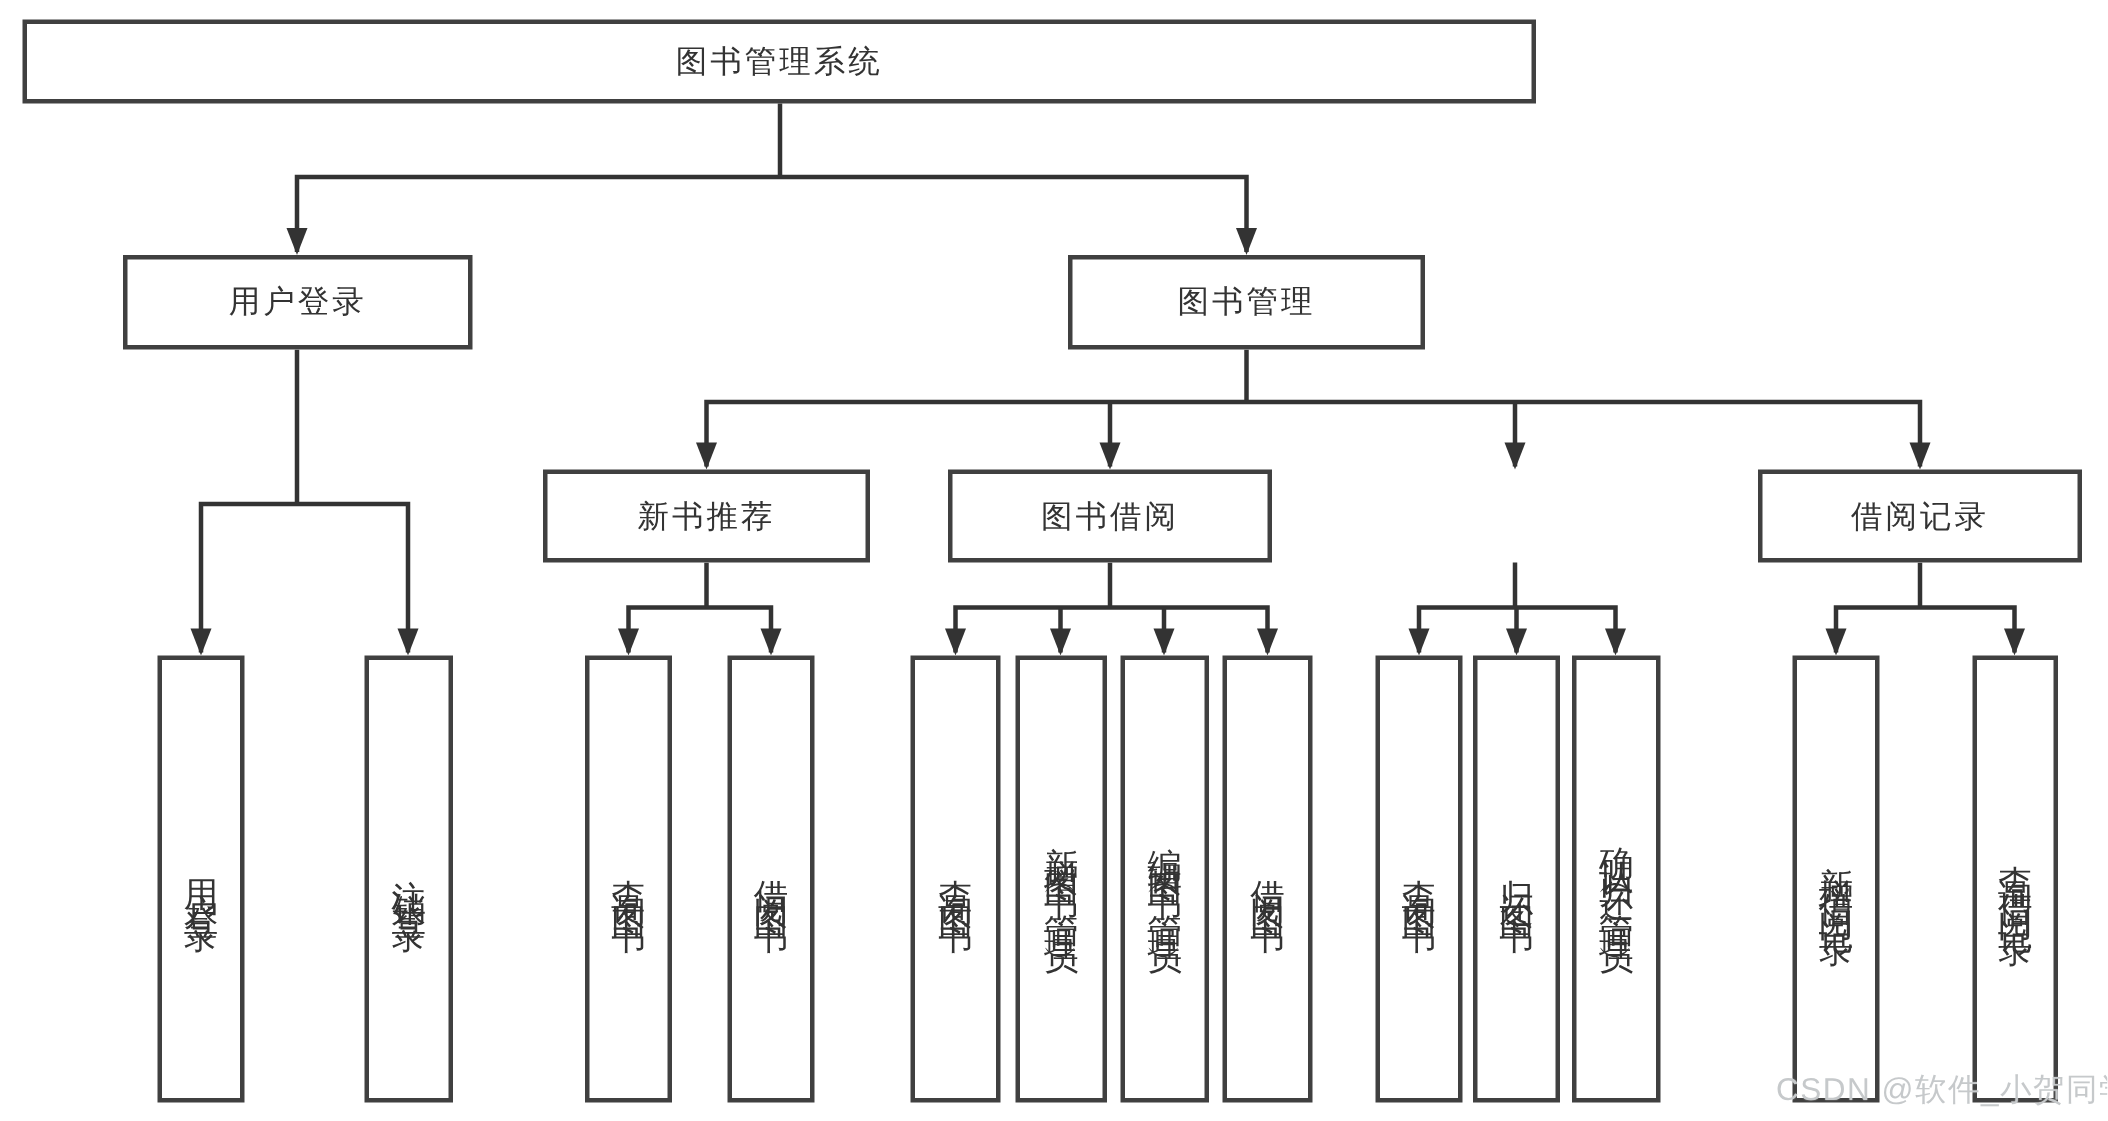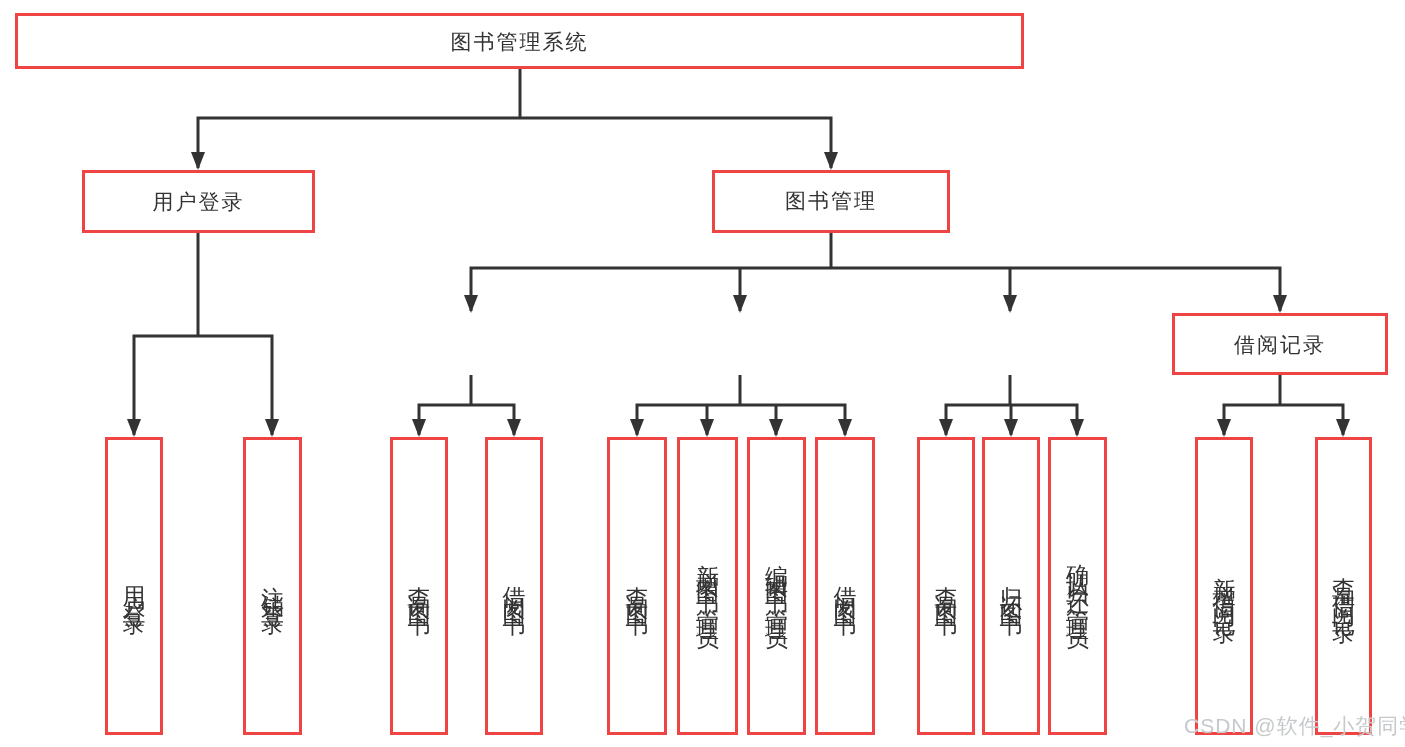--- a/index.html
+++ b/index.html
@@ -12,21 +12,21 @@
     overflow: hidden;
   }
   #connectors {
     position: absolute;
     left: 0; top: 0;
     width: 1405px; height: 747px;
   }
   .box {
     position: absolute;
     box-sizing: border-box;
-    border: 3px solid #ef4444;
+    border: 3px solid #404040;
     background: #ffffff;
     color: #333333;
     display: flex;
     align-items: center;
     justify-content: center;
     line-height: 1;
     z-index: 2;
   }
   .h { font-size: 21px; letter-spacing: 2px; white-space: nowrap; }
   .v {
@@ -96,22 +96,24 @@
       <polygon points="1011,437 1004,419 1018,419"></polygon>
       <polygon points="1077,437 1070,419 1084,419"></polygon>
       <polygon points="1224,437 1217,419 1231,419"></polygon>
       <polygon points="1343,437 1336,419 1350,419"></polygon>
     </g>
   </svg>
 
   <div class="box h" style="left:15px; top:13px; width:1009px; height:56px;">图书管理系统</div>
 
   <div class="box h" style="left:82px; top:170px; width:233px; height:63px;">用户登录</div>
-  <div class="box h" style="left:712px; top:170px; width:238px; height:63px;font-family:Liberation Serif, serif;">图书管理</div>
+  <div class="box h" style="left:712px; top:170px; width:238px; height:63px;">图书管理</div>
 
+  <div class="box h" style="left:362px; top:313px; width:218px; height:62px;">新书推荐</div>
+  <div class="box h" style="left:632px; top:313px; width:216px; height:62px;">图书借阅</div>
   <div class="box h" style="left:1172px; top:313px; width:216px; height:62px;">借阅记录</div>
 
   <div class="box v" style="left:105px; top:437px; width:58px; height:298px;">用户登录</div>
   <div class="box v" style="left:243px; top:437px; width:59px; height:298px;">注销登录</div>
 
   <div class="box v" style="left:390px; top:437px; width:58px; height:298px;">查询图书</div>
   <div class="box v" style="left:485px; top:437px; width:58px; height:298px;">借阅图书</div>
 
   <div class="box v" style="left:607px; top:437px; width:60px; height:298px;">查询图书</div>
   <div class="box v" style="left:677px; top:437px; width:61px; height:298px;">新增图书（管理员）</div>

